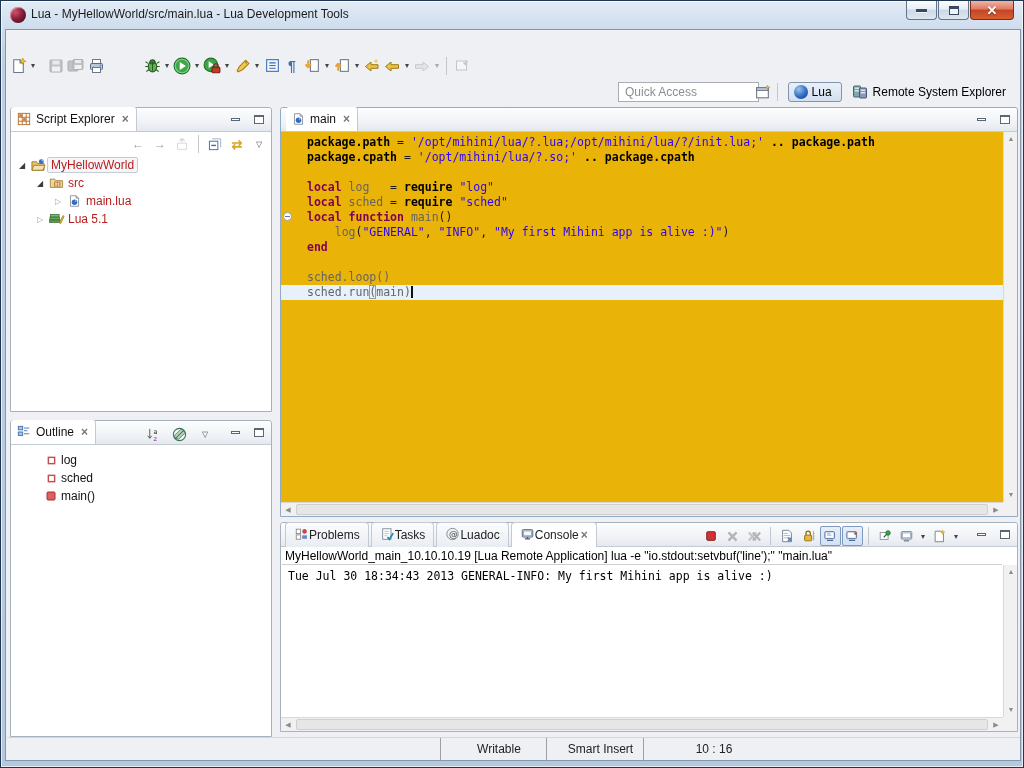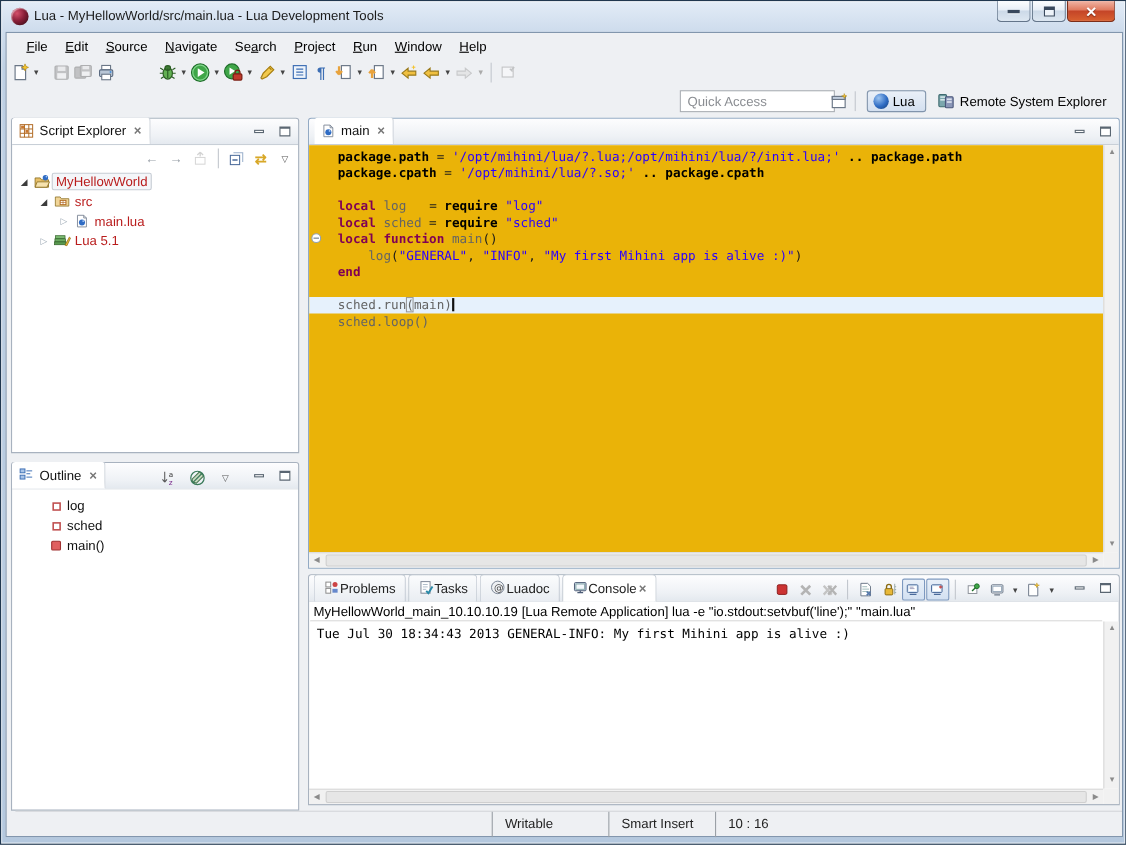--- a/index.html
+++ b/index.html
@@ -121,21 +121,21 @@
   #console-toolbar { position:absolute; right:56px; top:3px; display:flex; align-items:center; gap:1px; }
   .cbtn { width:21px; height:20px; display:flex; align-items:center; justify-content:center; border-radius:2px; }
   .cbtn.pressed { border:1px solid #7d99c0; background:linear-gradient(#e8eff8,#d3e1f2); }
   #console-title { position:absolute; left:1px; right:15px; top:25px; height:17px; background:#fff;
     border-bottom:1px solid #cfcfcf; line-height:16px; padding-left:3px; color:#000; white-space:nowrap; overflow:hidden; }
   #console-out { position:absolute; left:1px; right:15px; top:42px; bottom:14px; background:#fff;
     font-family:"DejaVu Sans Mono", monospace; font-size:11.5px; color:#000; padding:4px 0 0 6px; white-space:pre; }
   #console .vscroll { top:42px; }
 
   
-  #statusbar { position:absolute; left:8px; right:0; top:707px; height:24px; display:flex; align-items:stretch; border-top:1px solid #d4d6da; }
+  #statusbar { position:absolute; left:1px; right:0; top:707px; height:24px; display:flex; align-items:stretch; border-top:1px solid #d4d6da;text-align:center; }
   .st-cell { border-left:1px solid #9aa0a6; padding:4px 0 0 11px; color:#222; }
   #st-spacer { width:433px; }
   #st-writable { width:106px; }
   #st-insert { width:97px; }
   #st-pos { width:130px; }
 </style>
 </head>
 <body>
 
 <div id="win">
@@ -151,31 +151,20 @@
           <div class="glyph-max"></div>
         </div>
       <div class="winbtn close">
           <span class="glyph-close">✕</span>
         </div>
     </div>
   </div>
 
   <div id="client">
 
-    <div id="menubar">
-        <div class="menu-item"><u>F</u>ile</div>
-        <div class="menu-item"><u>E</u>dit</div>
-        <div class="menu-item"><u>S</u>ource</div>
-        <div class="menu-item"><u>N</u>avigate</div>
-        <div class="menu-item">Se<u>a</u>rch</div>
-        <div class="menu-item"><u>P</u>roject</div>
-        <div class="menu-item"><u>R</u>un</div>
-        <div class="menu-item"><u>W</u>indow</div>
-        <div class="menu-item"><u>H</u>elp</div>
-      </div>
 
     <div id="toolbar1">
       <span class="tbtn">
         <svg class="ic" width="17" height="17" viewBox="0 0 16 16">
             <path d="M3.5 2.5h6l3 3v9h-9z" fill="#fff" stroke="#6b7787"></path>
             <path d="M9.5 2.5v3h3" fill="none" stroke="#6b7787"></path>
             <path d="M12 1l.9 2.1L15 4l-2.1.9L12 7l-.9-2.1L9 4l2.1-.9z" fill="#f4c430" stroke="#a87f10" stroke-width=".5"></path>
           </svg>
       </span>
       <span class="dd">▾</span>
@@ -499,22 +488,22 @@
         <div id="code">
             <div class="code-line"><span class="seg-glob">package.path</span><span class="seg-pln"> = </span><span class="seg-str">'/opt/mihini/lua/?.lua;/opt/mihini/lua/?/init.lua;'</span><span class="seg-pln"> </span><span class="seg-glob">..</span><span class="seg-pln"> </span><span class="seg-glob">package.path</span></div>
             <div class="code-line"><span class="seg-glob">package.cpath</span><span class="seg-pln"> = </span><span class="seg-str">'/opt/mihini/lua/?.so;'</span><span class="seg-pln"> </span><span class="seg-glob">..</span><span class="seg-pln"> </span><span class="seg-glob">package.cpath</span></div>
             <div class="code-line"></div>
             <div class="code-line"><span class="seg-kw">local</span><span class="seg-pln"> </span><span class="seg-loc">log</span><span class="seg-pln">   = </span><span class="seg-glob">require</span><span class="seg-pln"> </span><span class="seg-str">"log"</span></div>
             <div class="code-line"><span class="seg-kw">local</span><span class="seg-pln"> </span><span class="seg-loc">sched</span><span class="seg-pln"> = </span><span class="seg-glob">require</span><span class="seg-pln"> </span><span class="seg-str">"sched"</span></div>
             <div class="code-line"><span class="seg-kw">local function</span><span class="seg-pln"> </span><span class="seg-loc">main</span><span class="seg-pln">()</span></div>
             <div class="code-line"><span class="seg-pln">    </span><span class="seg-loc">log</span><span class="seg-pln">(</span><span class="seg-str">"GENERAL"</span><span class="seg-pln">, </span><span class="seg-str">"INFO"</span><span class="seg-pln">, </span><span class="seg-str">"My first Mihini app is alive :)"</span><span class="seg-pln">)</span></div>
             <div class="code-line"><span class="seg-kw">end</span></div>
             <div class="code-line"></div>
+            <div class="code-line"><span class="seg-loc">sched.loop()</span></div>
             <div class="code-line current"><span class="seg-loc">sched.run</span><span class="seg-pm">(</span><span class="seg-loc">main</span><span class="seg-loc">)</span><span class="cursor"></span></div>
-            <div class="code-line"><span class="seg-loc">sched.loop()</span></div>
           </div>
         <div id="fold-marker" style="top: 80px;"></div>
       </div>
       <div class="vscroll">
         <span class="sb-arrow" style="top:0;">▲</span>
         <span class="sb-arrow" style="bottom:0;">▼</span>
       </div>
       <div class="hscroll">
         <span class="sb-arrow" style="left:0;">◀</span>
         <span class="sb-arrow" style="right:0;">▶</span>

